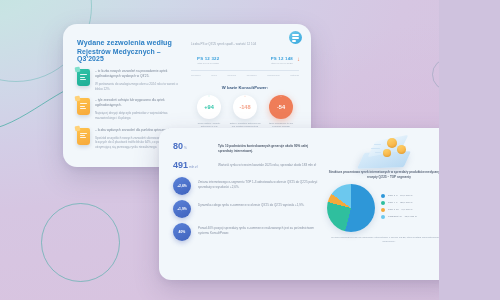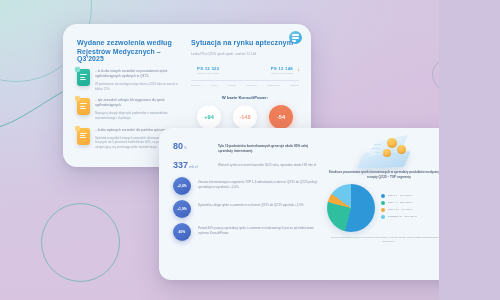--- a/index.html
+++ b/index.html
@@ -165,21 +165,20 @@
             </span>
           </div>
         <div class="itxt">
           <div class="lead">– liczba wydanych zezwoleń dla punktów aptecznych.</div>
           <div class="note">Spośród wszystkich nowych zezwoleń skierowanych do sieci liczących do 4 placówek trafiło blisko 64%, co potwierdza utrzymującą się przewagę rynku niezależnego.</div>
         </div>
       </div>
     </div>
 
     <div class="col-r">
-      <div class="h-title">Sytuacja na rynku aptecznym</div>
       <div class="sub">Liczba PS w Q3'25 rynek spadł – wartość 12 104</div>
 
       <div class="metrics">
         <div class="metric">
           <div class="val">PS 12 322</div>
           <div class="cap">stan na 01.07.2025</div>
         </div>
         <div class="metric">
           <div class="val">PS 12 148</div>
           <div class="cap">stan na 30.09.2025</div>
@@ -232,21 +231,21 @@
           <rect x="0" y="6" width="4" height="2" rx="1" fill="#fff"></rect>
         </svg>
     </div>
 
     <div class="b-left">
       <div class="bigrow">
         <div class="bignum"><span>80</span><small>%</small></div>
         <div class="bigtxt">Tylu 10 podmiotów kontrolowanych generuje około 90% całej sprzedaży internetowej.</div>
       </div>
       <div class="bigrow">
-        <div class="bignum"><span>337</span><small>mln zł</small></div>
+        <div class="bignum"><span>491</span><small>mln zł</small></div>
         <div class="bigtxt norm">Wartość rynku w trzecim kwartale 2025 roku, sprzedaż około 183 mln zł</div>
       </div>
 
       <div class="pillrow">
         <div class="pill">+2,6%</div>
         <div class="pilltxt">Zmiana internetowego e-segmentu TOP 1-3 odnotowała w okresie Q3'25 do Q2'25 pokryć sprzedaży w wysokości +2,6%.</div>
       </div>
       <div class="pillrow">
         <div class="pill">+1,9%</div>
         <div class="pilltxt">Dynamika całego rynku e-commerce w okresie Q3'25 do Q2'25 wyniosła +1,9%.</div>

